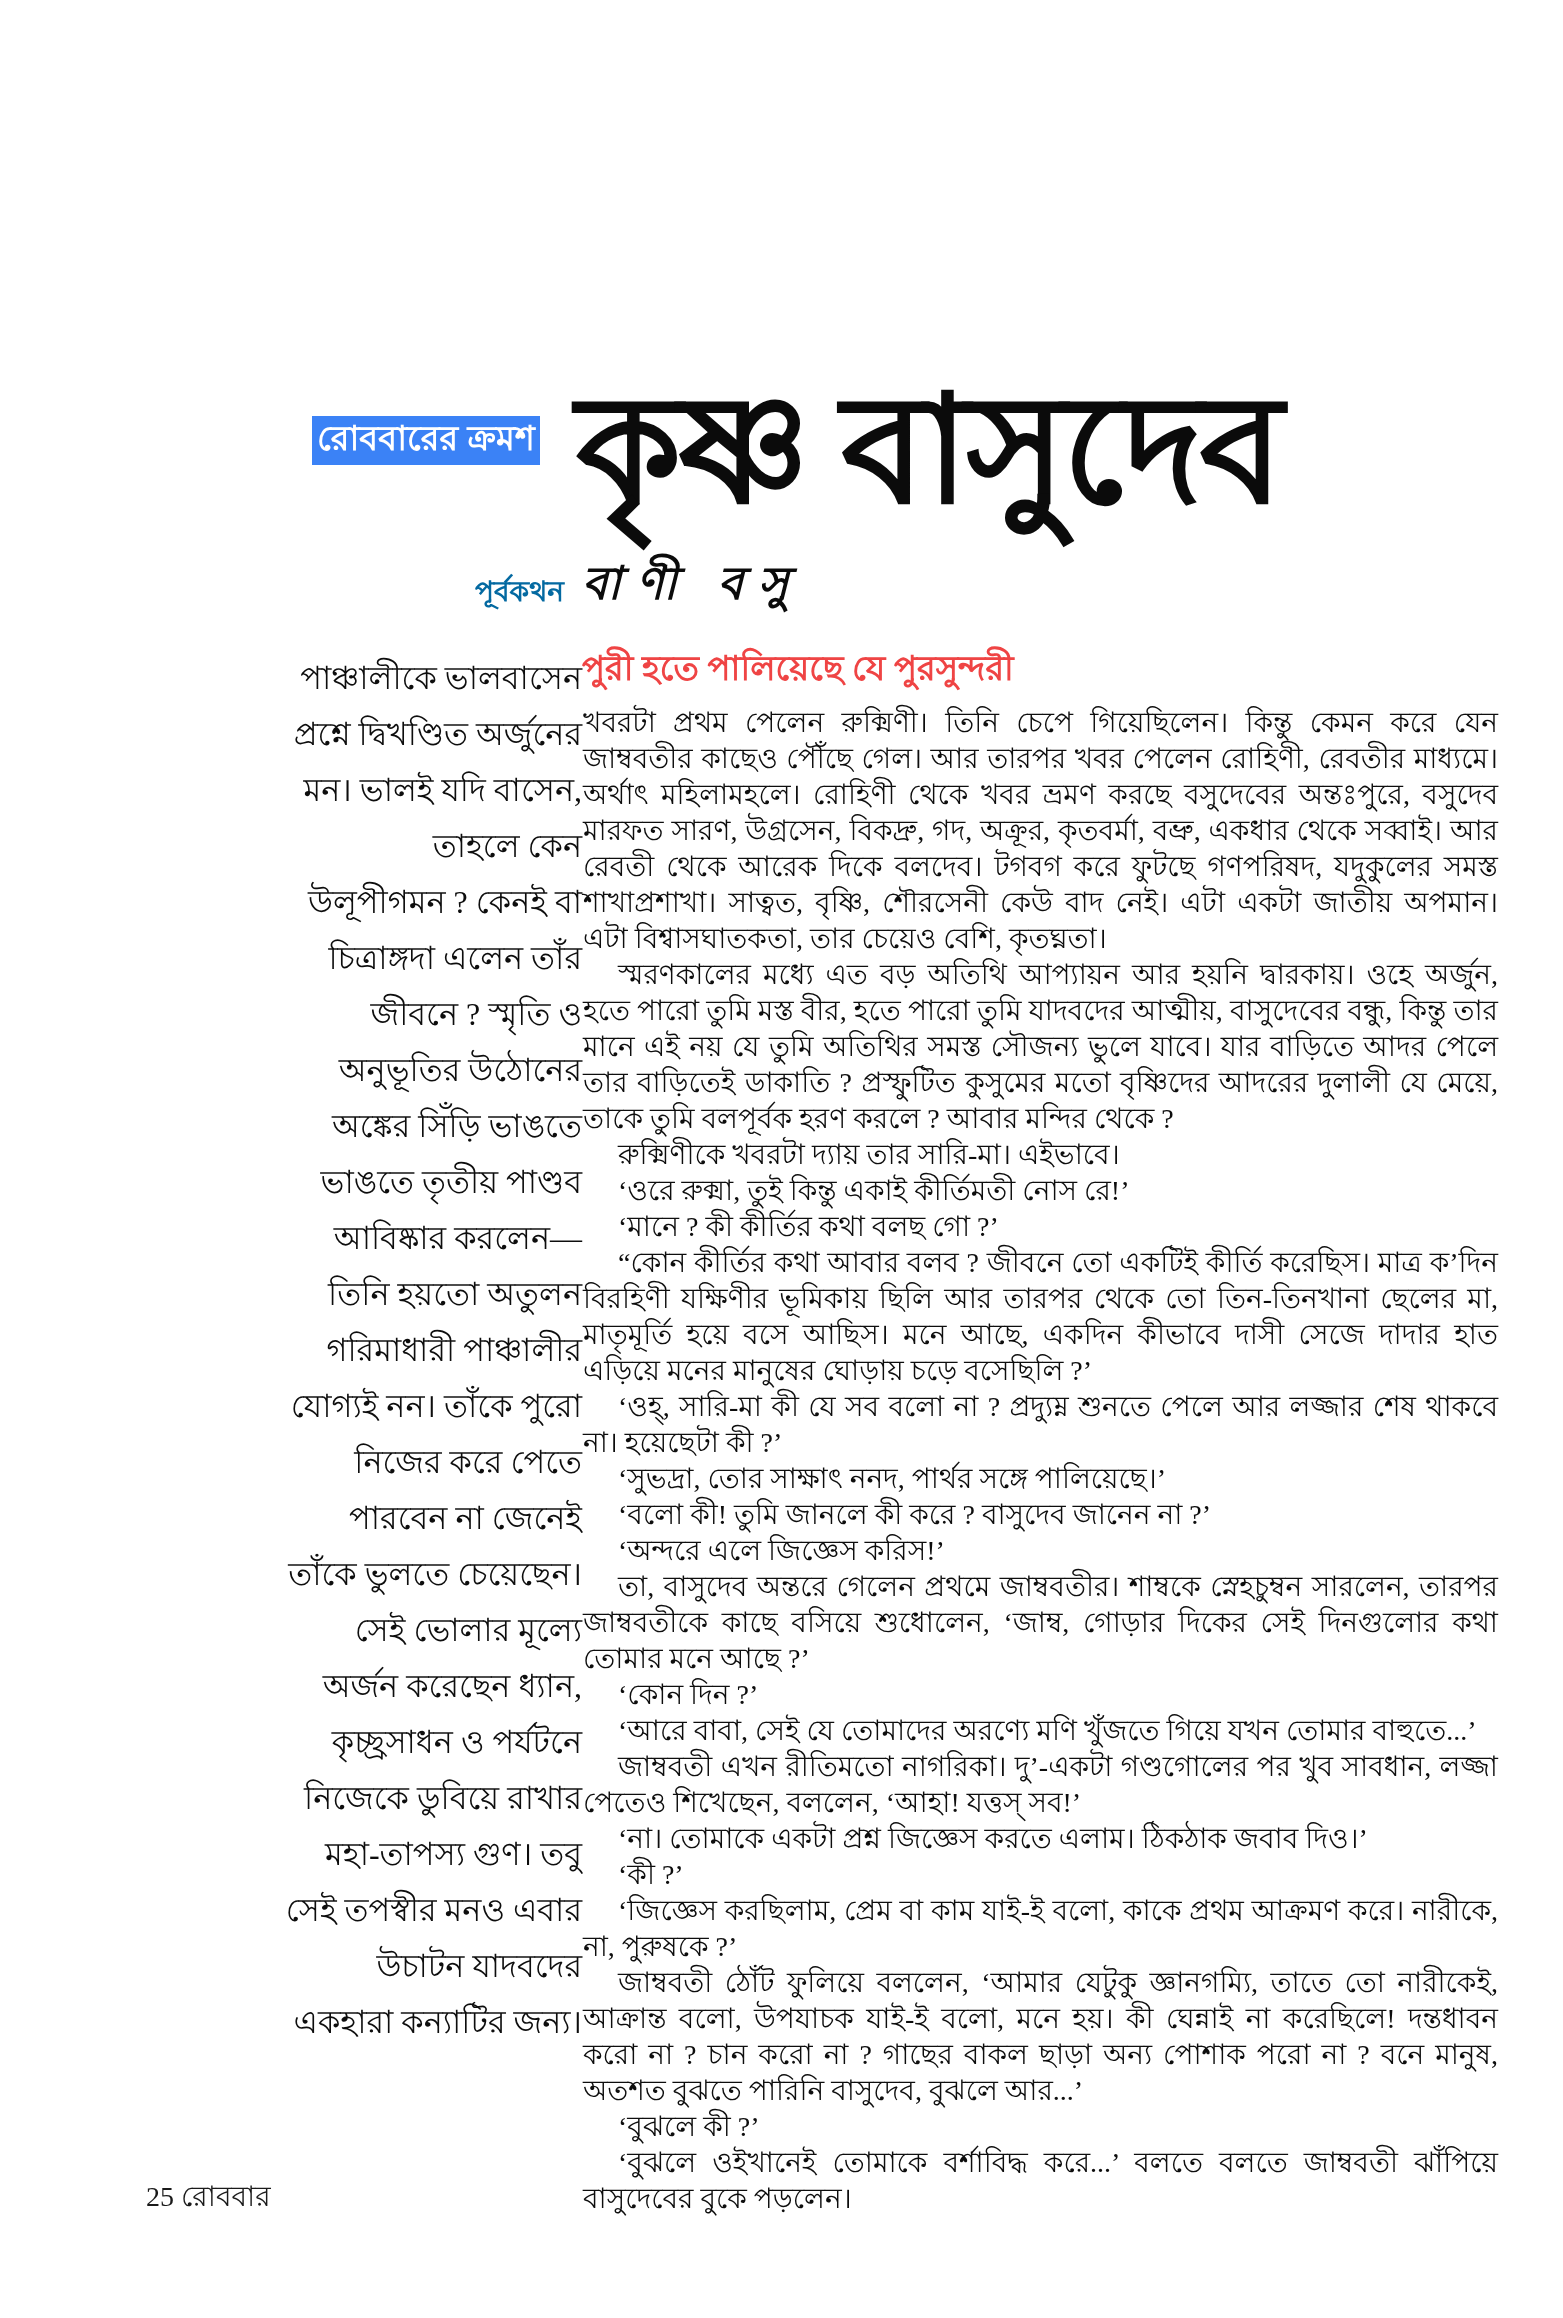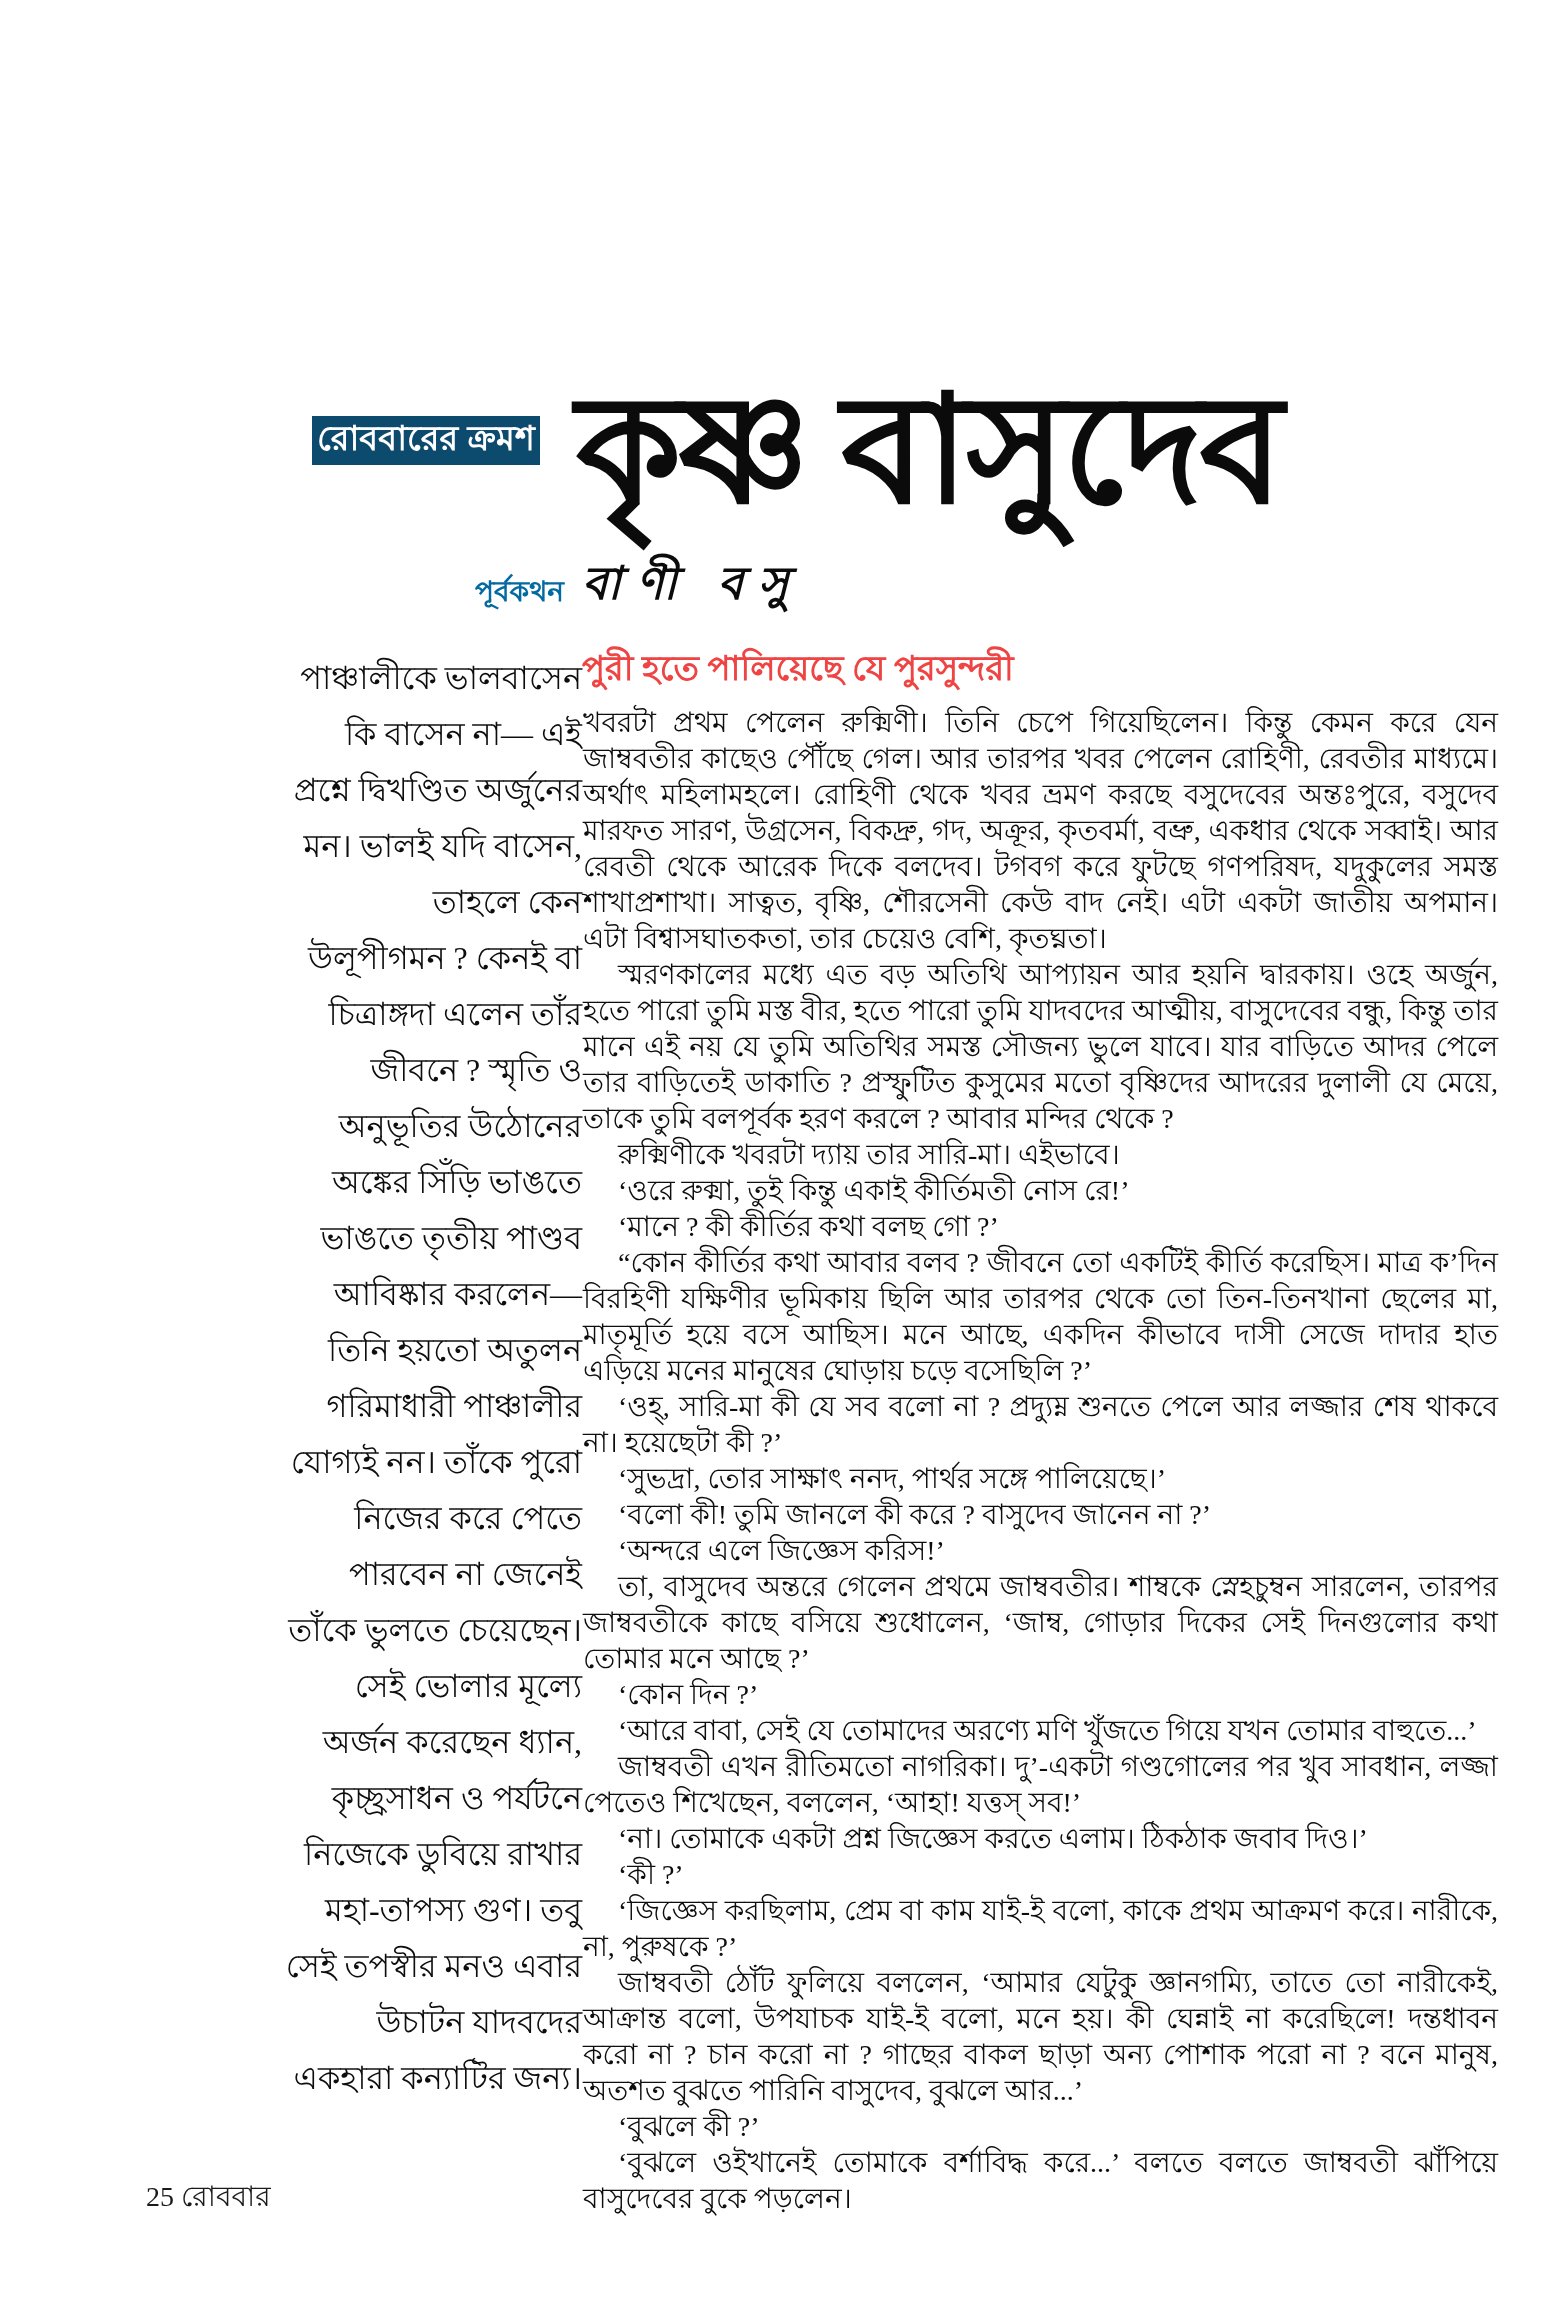--- a/index.html
+++ b/index.html
@@ -11,21 +11,21 @@
     color: #111111;
     font-family: "Liberation Serif", "DejaVu Serif", serif;
     overflow: hidden;
   }
 
   
   .badge {
     position: absolute;
     left: 312px; top: 416px;
     width: 228px; height: 49px;
-    background: #0c4a6e;
+    background: #3b82f6;
     color: #ffffff;
     font-size: 34px;
     font-weight: bold;
     display: flex;
     align-items: center;
     justify-content: center;
     white-space: nowrap;
     font-family: "Liberation Sans", "DejaVu Sans", sans-serif;
   }
 
@@ -114,21 +114,20 @@
   <h1 class="title" style="margin:0; font-weight:bold;">কৃষ্ণ বাসুদেব</h1>
 
   <div class="section-label">পূর্বকথন</div>
 
   <div class="author">বাণী বসু</div>
 
   <div class="subtitle">পুরী হতে পালিয়েছে যে পুরসুন্দরী</div>
 
   <div class="synopsis">
       <div class="syn-line">পাঞ্চালীকে ভালবাসেন</div>
-      <div class="syn-line">কি বাসেন না— এই</div>
       <div class="syn-line">প্রশ্নে দ্বিখণ্ডিত অর্জুনের</div>
       <div class="syn-line">মন। ভালই যদি বাসেন,</div>
       <div class="syn-line">তাহলে কেন</div>
       <div class="syn-line">উলূপীগমন ? কেনই বা</div>
       <div class="syn-line">চিত্রাঙ্গদা এলেন তাঁর</div>
       <div class="syn-line">জীবনে ? স্মৃতি ও</div>
       <div class="syn-line">অনুভূতির উঠোনের</div>
       <div class="syn-line">অঙ্কের সিঁড়ি ভাঙতে</div>
       <div class="syn-line">ভাঙতে তৃতীয় পাণ্ডব</div>
       <div class="syn-line">আবিষ্কার করলেন—</div>

